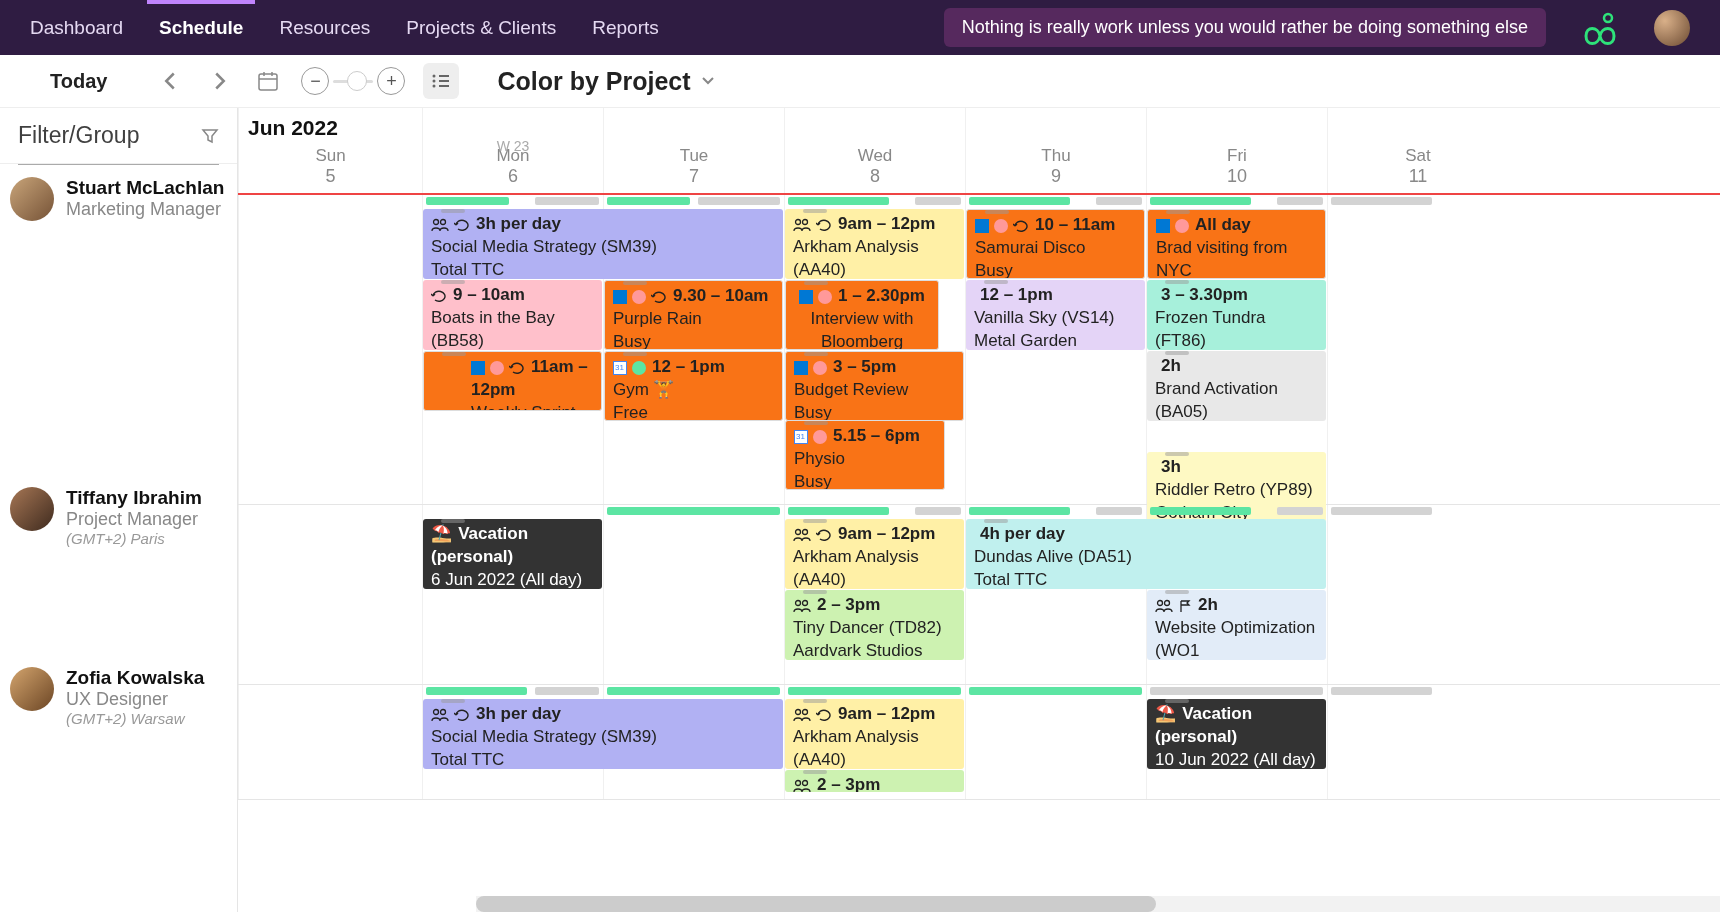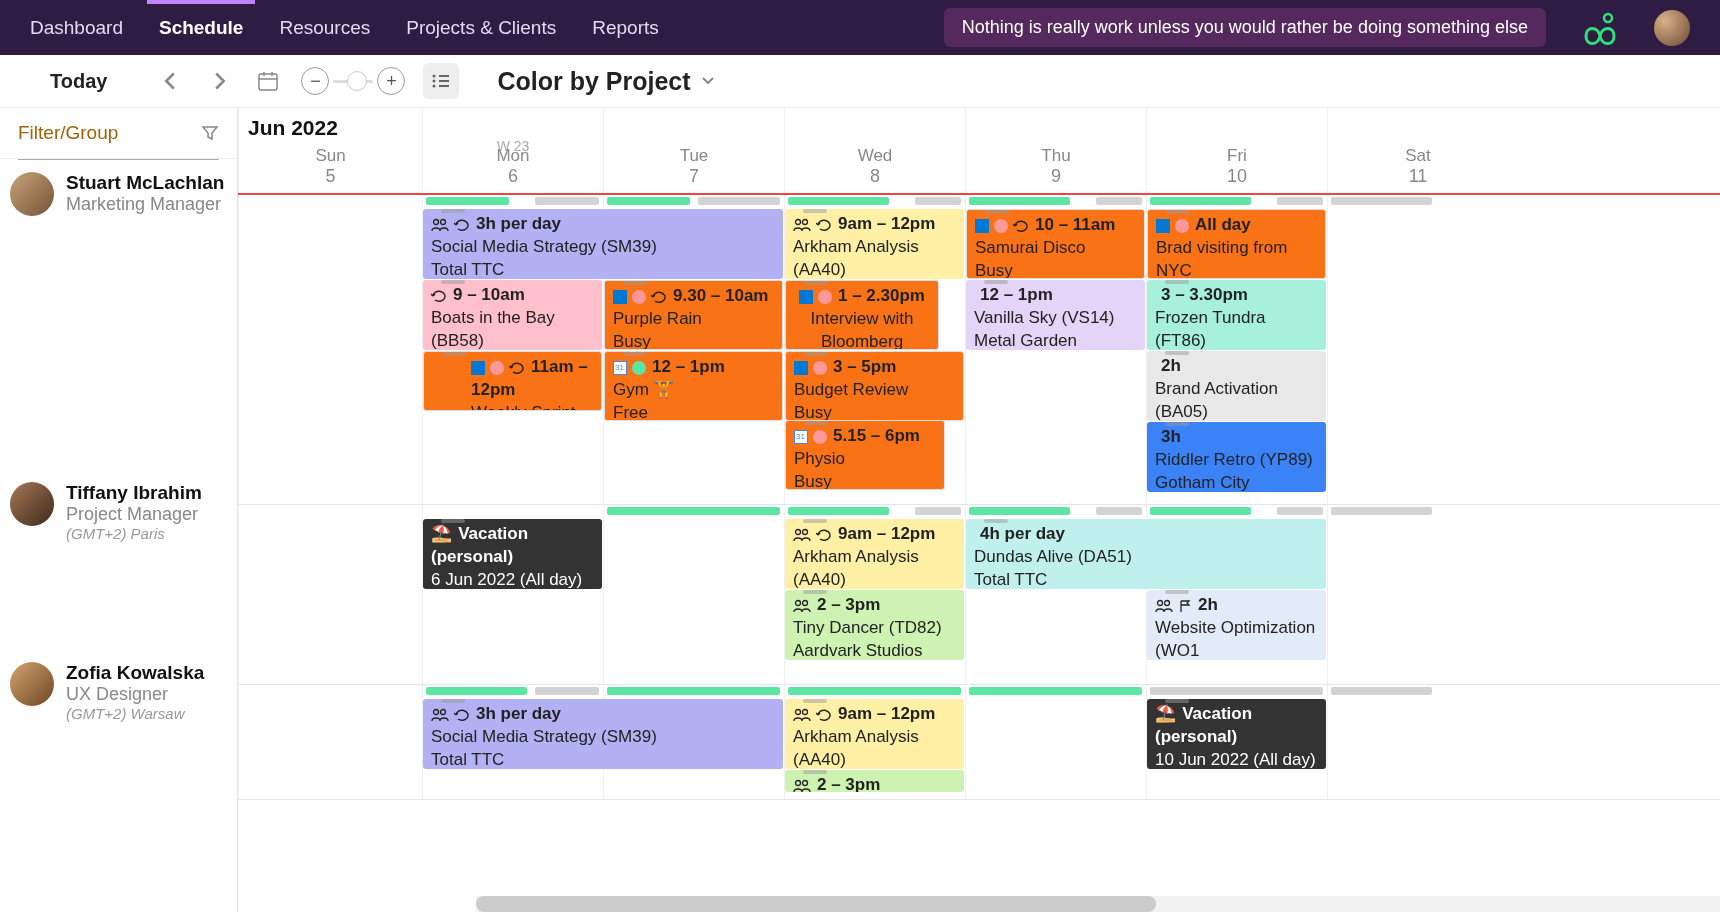--- a/index.html
+++ b/index.html
@@ -26,21 +26,21 @@
 .zoom-track { width:40px; height:3px; background:#ddd; border-radius:2px; position:relative; }
 .zoom-thumb { width:20px; height:20px; background:#fff; border:1px solid #ccc; border-radius:50%; position:absolute; top:-9px; left:14px; }
 .circle-btn { width:28px; height:28px; border:1.5px solid #999; border-radius:50%; display:flex;align-items:center;justify-content:center;font-size:18px;color:#555; }
 .view-btn { width:36px; height:36px; background:#eee; border-radius:6px; display:flex;align-items:center;justify-content:center; }
 .colorby { font-size:25px; font-weight:600; color:#222; display:flex; align-items:center; gap:10px; margin-left:20px; }
 
 
 .main { flex:1; display:flex; overflow:hidden; }
 .sidebar { width: 238px; border-right:1px solid #e5e5e5; display:flex; flex-direction:column; }
 .filter { padding: 14px 18px; display:flex; align-items:center; justify-content:space-between; border-bottom:1px solid #eee;}
-.filter span { font-size:19px; color:#a16207;text-align:center; }
+.filter span { font-size:23px; color:#404040;text-align:center; }
 .filter-underline { border-bottom:1px solid #aaa; margin:0 18px; }
 .person { display:flex; gap:12px; padding:12px 10px; align-items:flex-start; border-bottom:0px solid #eee;}
 .avatar { width:44px; height:44px; border-radius:50%; background:linear-gradient(135deg,#c9a57a,#755236); flex-shrink:0; }
 .avatar.p2 { background:linear-gradient(135deg,#a77755,#3e2a1e); }
 .avatar.p3 { background:linear-gradient(135deg,#d4a56e,#6b4524); }
 .person-name { font-size:19px; font-weight:700; color:#111; }
 .person-role { font-size:18px; color:#888; }
 .person-tz { font-size:15px; color:#999; font-style:italic; }
 
 
@@ -70,21 +70,21 @@
 .ev .tiny-icons { display:inline-flex; gap:5px; align-items:center; margin-right:6px; vertical-align:middle;}
 .ev .line1 { font-weight:500;}
 .ev .line2, .ev .line3 { font-weight:500;}
 .ev.purple { background:#b1b1f3; }
 .ev.pink { background:#ffc0cb; }
 .ev.white { background:#f97316; border:1px solid #ddd; }
 .ev.yellow { background:#fff0a6; }
 .ev.lav { background:#e4d4f7; }
 .ev.teal { background:#a7f0db; }
 .ev.grey { background:#e8e8e8; }
-.ev.yellow2 { background:#3b82f6; }
+.ev.yellow2 { background:#fef9c3;margin-top:30px; }
 .ev.dark { background:#333; color:#fff; }
 .ev.cyan { background:#c0f0ee; }
 .ev.green { background:#cdf2b1; }
 .ev.blue { background:#e2ecf8; }
 
 .drag-handle { position:absolute; top:0; left:18px; right:auto; width:24px; height:4px; background:#999; border-radius:2px; opacity:.5;}
 
 .dot { display:inline-block; width:14px; height:14px; border-radius:50%; }
 .dot.pink{background:#f99;}
 .dot.teal{background:#5ce5a3;}

